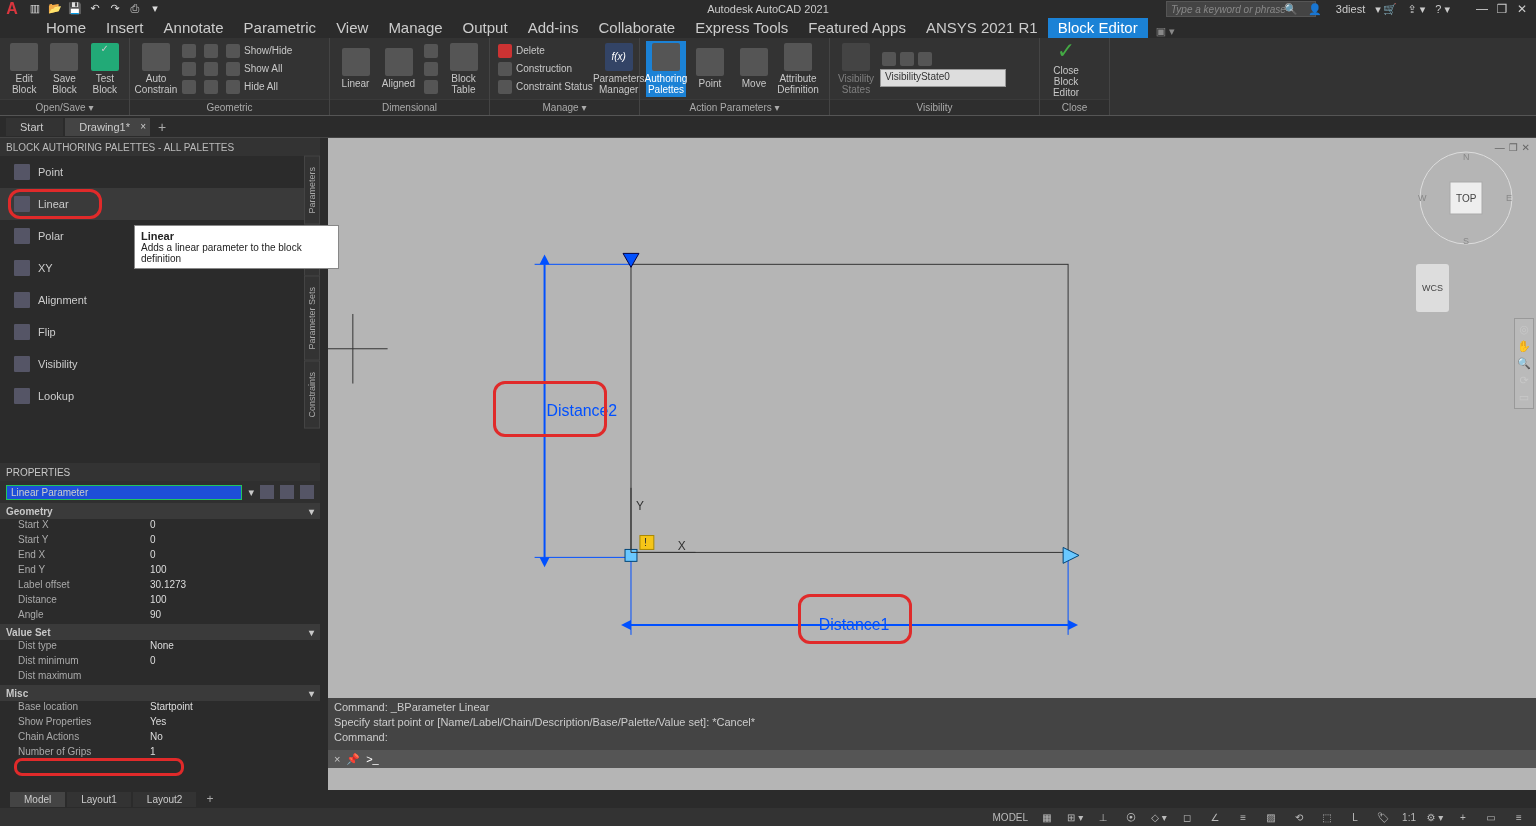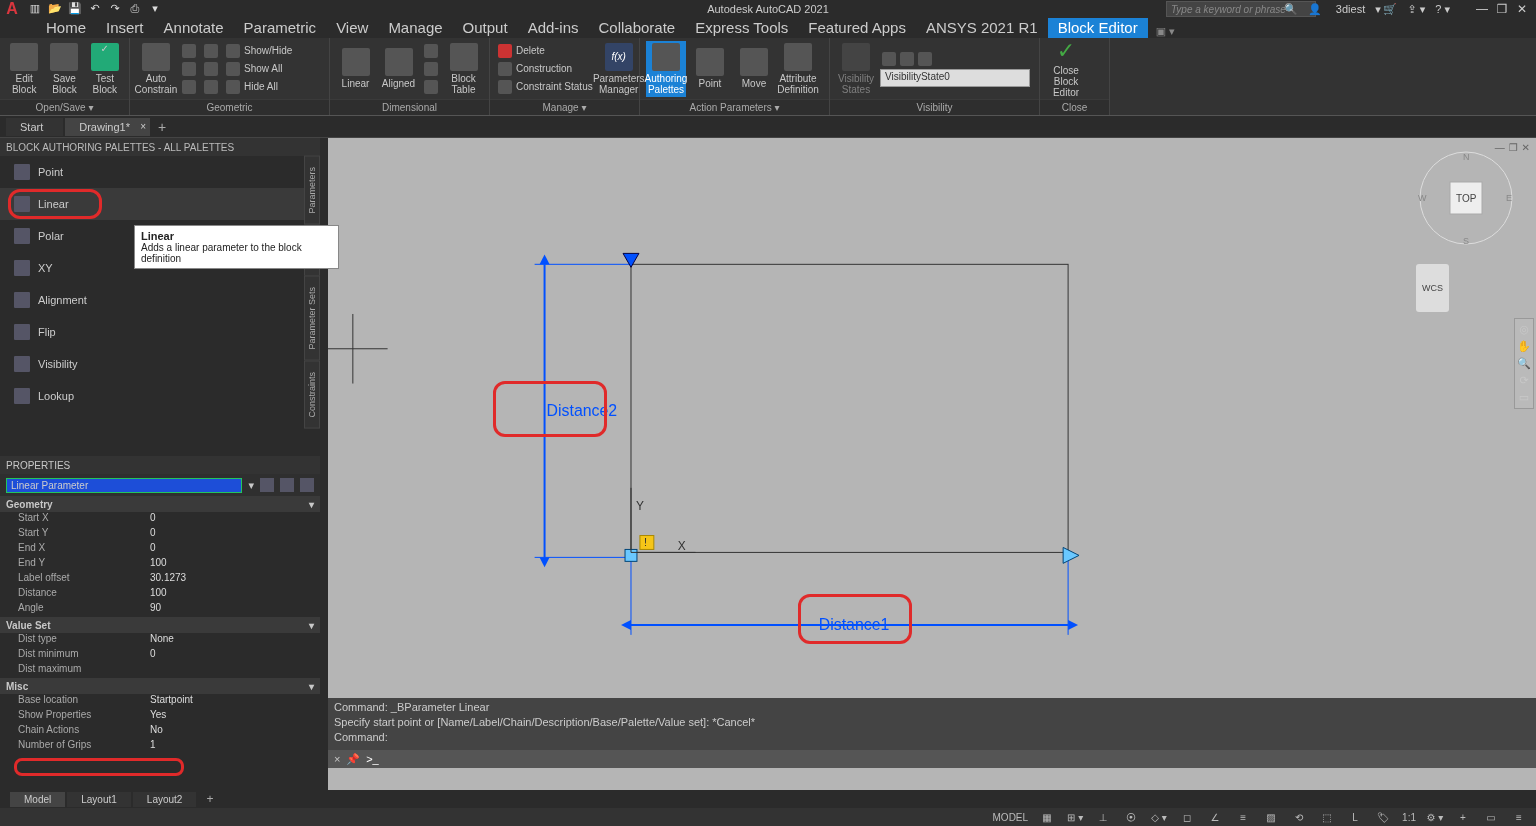--- a/index.html
+++ b/index.html
@@ -26,21 +26,21 @@
 .ribbon { height:78px; background:#333; border-bottom:1px solid #555; display:flex; }
 .ribbon-panel { border-right:1px solid #444; display:flex; flex-direction:column; }
 .ribbon-panel .panel-body { flex:1; display:flex; align-items:center; padding:2px 6px; gap:4px; }
 .ribbon-panel .panel-title { height:16px; font-size:10px; color:#aaa; text-align:center; background:#2e2e2e; border-top:1px solid #3a3a3a; display:flex; align-items:center; justify-content:center; padding:0 6px; white-space:nowrap; }
 .rbtn-big { display:flex; flex-direction:column; align-items:center; justify-content:center; width:40px; height:56px; gap:2px; font-size:10px; text-align:center; line-height:1.1; cursor:pointer; }
 .rbtn-big .ico { width:28px; height:28px; background:#555; border-radius:2px; }
 .rbtn-stack { display:flex; flex-direction:column; gap:2px; }
 .rbtn-small { display:flex; align-items:center; gap:4px; font-size:10px; height:16px; padding:0 2px; cursor:pointer; white-space:nowrap; }
 .rbtn-small .ico { width:14px; height:14px; background:#555; border-radius:2px; }
 .rbtn-big.active { background:#1b82d6; color:#fff; }
-.ribbon .dropdown { width:150px; height:18px; background:#ddd; color:#333; font-size:10px; padding:1px 4px; border:1px solid #999; }
+.ribbon .dropdown { width:126px; height:18px; background:#ddd; color:#333; font-size:10px; padding:1px 4px; border:1px solid #999; }
 
 
 .doctabs { height:22px; background:#2b2b2b; border-bottom:1px solid #444; display:flex; align-items:center; padding-left:6px; gap:2px; }
 .doctabs .dtab { padding:3px 20px 3px 14px; font-size:11px; color:#ccc; background:#333; position:relative; }
 .doctabs .dtab.active { background:#444; }
 .doctabs .dtab .close { position:absolute; right:4px; top:3px; font-size:10px; }
 .doctabs .add { width:20px; text-align:center; font-size:14px; color:#aaa; cursor:pointer; }
 
 
 .main { position:absolute; top:138px; bottom:36px; left:0; right:0; display:flex;gap:8px; }
@@ -54,21 +54,21 @@
 .pal-item .ico { width:16px; height:16px; background:#556; border-radius:1px; }
 .pal-item.selected { background:#3a3a3a; }
 .pal-vtabs { position:absolute; right:0; top:0; width:16px; display:flex; flex-direction:column; }
 .pal-vtab { writing-mode:vertical-rl; transform:rotate(180deg); font-size:9px; padding:10px 2px; background:#333; border:1px solid #444; color:#aaa; text-align:center; }
 
 
 .tooltip { position:absolute; left:134px; top:225px; width:205px; background:#fff; color:#222; font-size:10px; padding:4px 6px; border:1px solid #888; z-index:50; }
 .tooltip b { font-size:11px; }
 
 
-.prop-head { height:18px; background:#333; font-size:10px; padding-left:6px; display:flex; align-items:center; }
+.prop-head { height:18px; background:#333; font-size:10px; padding-left:6px; display:flex; align-items:center;margin-top:7px; }
 .prop-selector { height:22px; display:flex; align-items:center; padding:0 6px; gap:6px; background:#2f2f2f; }
 .prop-selector input { flex:1; background:#1d4ed8; border:1px solid #22c55e; color:#ccc; font-size:10px; padding:1px 4px; }
 .prop-selector .ico { width:14px; height:14px; background:#556; }
 .prop-section { background:#3a3a3a; height:16px; font-size:10px; font-weight:bold; padding:1px 6px; display:flex; justify-content:space-between; align-items:center; }
 .prop-row { height:15px; display:flex; font-size:10px; }
 .prop-row .k { width:150px; padding-left:18px; color:#aaa; }
 .prop-row .v { flex:1; color:#ddd; }
 
 
 .red-box { position:absolute; border:3px solid #e02a2a; border-radius:12px; pointer-events:none; }

